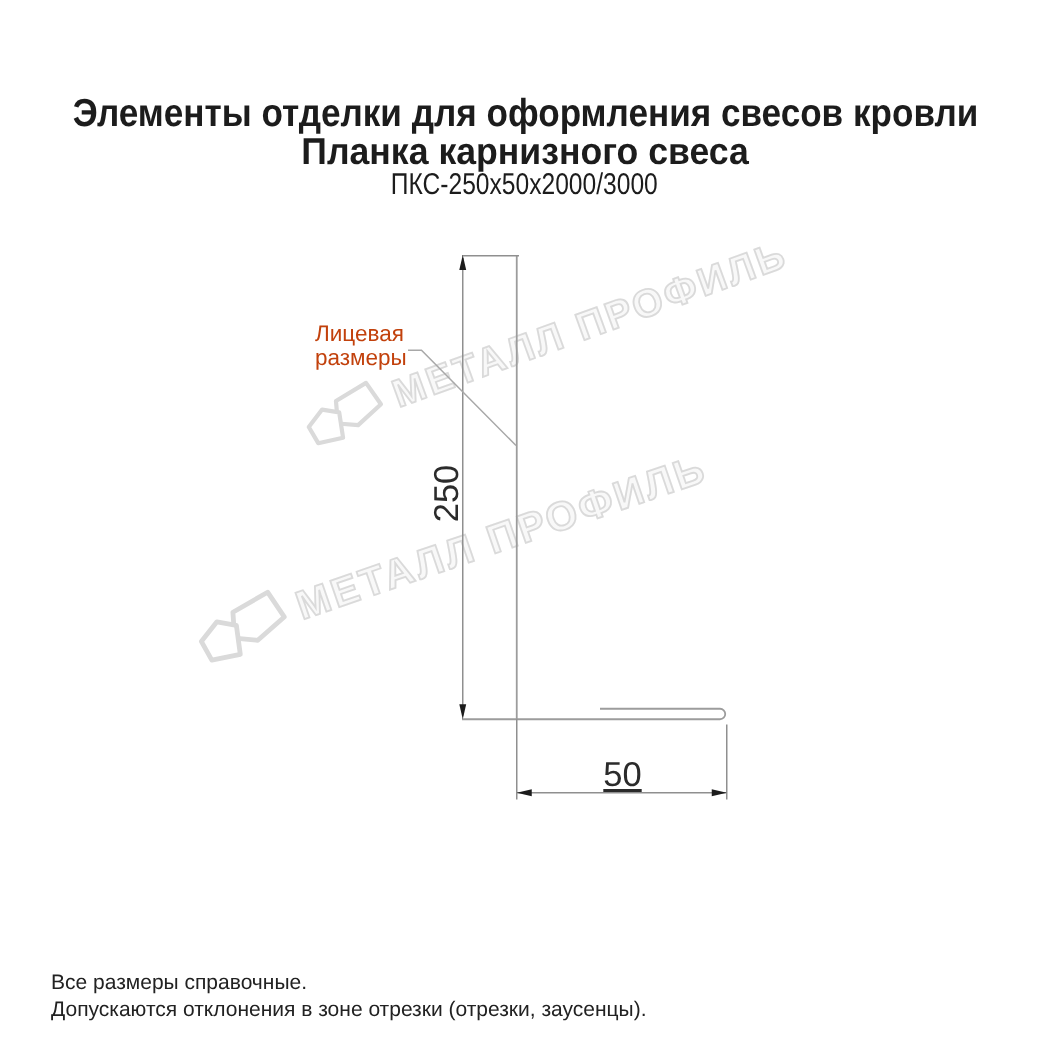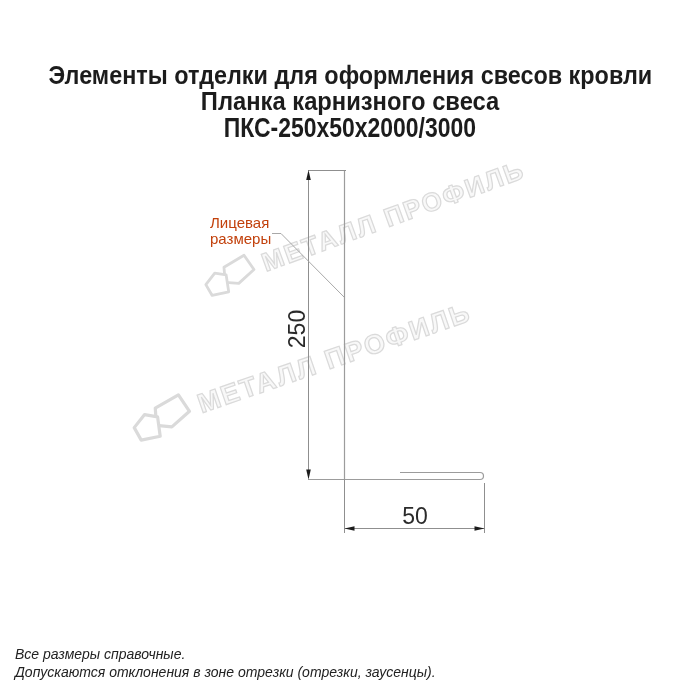--- a/index.html
+++ b/index.html
@@ -13,21 +13,21 @@
     font-family: "Liberation Sans", "DejaVu Sans", sans-serif;
     color: #1c1c1c;
   }
   
   .hdr { position: absolute; left: 0; width: 700px; text-align: center; white-space: nowrap; }
   .hdr > span { display: inline-block; }
   .title    { top: 24px;  font-size: 26px; font-weight: bold; margin-top: 36px; }
   .title > span    { transform: scaleX(0.90); }
   .subtitle { top: 87px;  font-size: 25px; font-weight: bold; }
   .subtitle > span { transform: scaleX(0.95); }
-  .model    { top: 112px; font-size: 28px; font-weight: bold; }
+  .model    { top: 112px; font-size: 20px; font-weight: normal; }
   .model > span    { transform: scaleX(0.82); }
   
   .wm {
     position: absolute;
     display: flex;
     align-items: center;
     gap: 8px;
     z-index: 1;
     pointer-events: none;
   }
@@ -47,39 +47,38 @@
   .draw-svg { position: absolute; left: 0; top: 0; z-index: 2; }
   .dim-text {
     position: absolute;
     z-index: 3;
     font-size: 23px;
     color: #2b2b2b;
     text-align: center;
     white-space: nowrap;
   }
   .dim-250 { left: 257px; top: 316px; width: 80px; height: 26px; transform: rotate(-90deg); }
-  .dim-50  { left: 394px; top: 503px; width: 42px; }
+  .dim-50  { left: 394px; top: 503px; width: 42px; text-decoration: underline; }
   .face-label {
     position: absolute;
     z-index: 3;
     left: 210px; top: 215px; width: 76px;
     font-size: 15px;
     line-height: 16px;
     color: #c2410c;
     text-align: left;
   }
   
   .footer {
     position: absolute;
-    left: 15px; top: 645px;
+    left: 34px; top: 645px;
     font-size: 14px;
     line-height: 18px;
     color: #222222;
     z-index: 3;
-    font-style: italic;
   }
 </style>
 </head>
 <body>
 
 <div class="page">
 
   <div class="hdr title">
     <span>Элементы отделки для оформления свесов кровли</span>
   </div>

